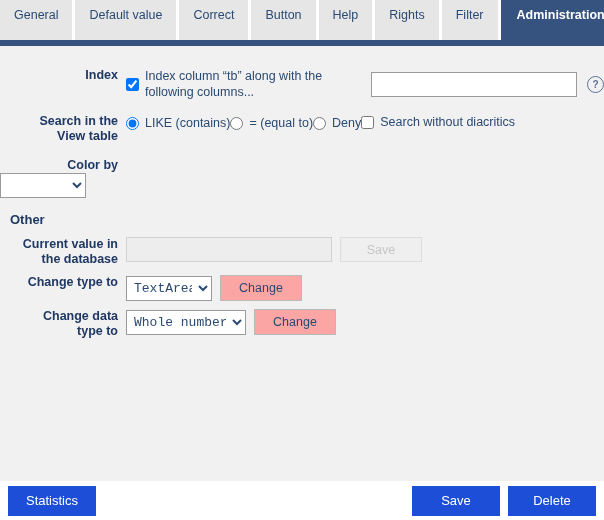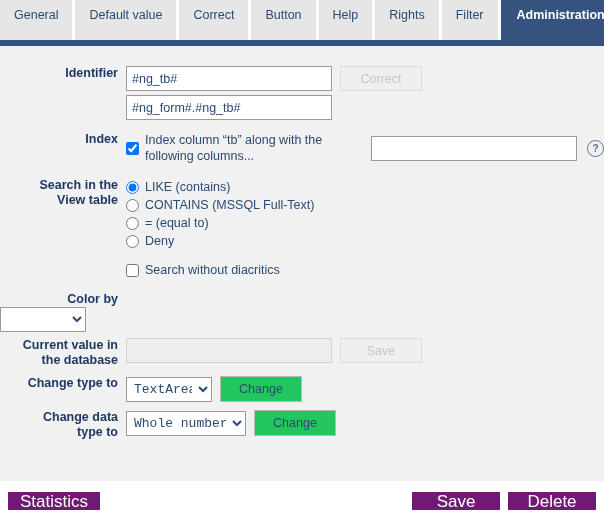--- a/index.html
+++ b/index.html
@@ -117,21 +117,21 @@
     background: #ededed;
     border-color: #d2d2d2;
     color: #bdbdbd;
   }
 
   button.btn {
     height: 25px;
     min-width: 82px;
     box-sizing: border-box;
     border: 1px solid #b9b9b9;
-    background: #22c55e;
+    background: #fca5a5;
     color: #2b4a73;
     font-family: "Liberation Sans", sans-serif;
     font-size: 12.5px;
     cursor: pointer;
     padding: 0 10px;
   }
   button.btn.disabled {
     color: #c6c6c6;
     border-color: #dcdcdc;
     background: #efefef;
@@ -212,28 +212,28 @@
     align-items: center;
     box-sizing: border-box;
     padding: 0 8px;
   }
   .footer-right {
     margin-left: auto;
     display: flex;
     gap: 8px;
   }
   button.obtn {
-    height: 18px;
+    height: 30px;
     min-width: 88px;
     box-sizing: border-box;
     border: none;
-    background: #701a75;
+    background: #1d4ed8;
     color: #ffffff;
     font-family: "Liberation Sans", sans-serif;
-    font-size: 17px;
+    font-size: 13px;
     cursor: pointer;
     padding: 0 12px;
   }
 </style>
 </head>
 <body>
 
 <div class="tabbar">
   <div class="tabs">
     <div class="tab">
@@ -260,85 +260,70 @@
     <div class="tab active">
         <span>Administration</span>
       </div>
   </div>
   <div class="tabbar-underline"></div>
   <div class="tabbar-underline2"></div>
 </div>
 
 <div class="form-body">
 
-  <div class="row" style="margin-top:10px;">
-    <div class="lbl">Identifier</div>
-    <div class="fields" style="flex-direction:column;align-items:flex-start;">
-      <div style="display:flex;align-items:center;">
-        <input class="txt" type="text" value="#ng_tb#" style="">
-        <button class="btn disabled" style="margin-left:8px;">Correct</button>
-      </div>
-      <div class="mt4">
-        <input class="txt" type="text" value="#ng_form#.#ng_tb#" style="">
-      </div>
-    </div>
-  </div>
 
   <div class="row" style="margin-top:12px;">
     <div class="lbl">Index</div>
     <div class="fields" style="flex-direction:row;align-items:flex-start;">
       <label class="chk-line">
         <input type="checkbox" checked="" style="">
         <span>Index column “tb” along with the following columns...</span>
       </label>
       <div class="mt4" style="display:flex;align-items:center;">
         <input class="txt" type="text" value="" style="">
         <span class="help-icon">?</span>
       </div>
     </div>
   </div>
 
   <div class="row" style="margin-top:14px;">
     <div class="lbl">
       <div>Search in the</div>
       <div>View table</div>
     </div>
-    <div class="fields" style="flex-direction:column;align-items:flex-start;">
+    <div class="fields" style="flex-direction:row;align-items:flex-start;">
       <label class="radio-line">
         <input type="radio" name="searchmode" checked="" style="">
         <span>LIKE (contains)</span>
       </label>
       <label class="radio-line">
         <input type="radio" name="searchmode" style="">
-        <span>CONTAINS (MSSQL Full-Text)</span>
-      </label>
-      <label class="radio-line">
-        <input type="radio" name="searchmode" style="">
         <span>= (equal to)</span>
       </label>
       <label class="radio-line">
         <input type="radio" name="searchmode" style="">
         <span>Deny</span>
       </label>
-      <label class="chk-line" style="margin-top:12px;">
+      <label class="chk-line" style="">
         <input type="checkbox" style="">
         <span>Search without diacritics</span>
       </label>
     </div>
   </div>
 
   <div class="row" style="margin-top:14px;flex-direction:column;">
     <div class="lbl">Color by</div>
     <div class="fields">
       <select class="sel" style="width:86px;">
         <option></option>
       </select>
     </div>
   </div>
 
+  <div class="section-title">Other</div>
 
   <div class="row">
     <div class="lbl">
       <div>Current value in</div>
       <div>the database</div>
     </div>
     <div class="fields">
       <input class="txt disabled" type="text" disabled="" value="" style="">
       <button class="btn disabled" style="margin-left:8px;">Save</button>
     </div>

